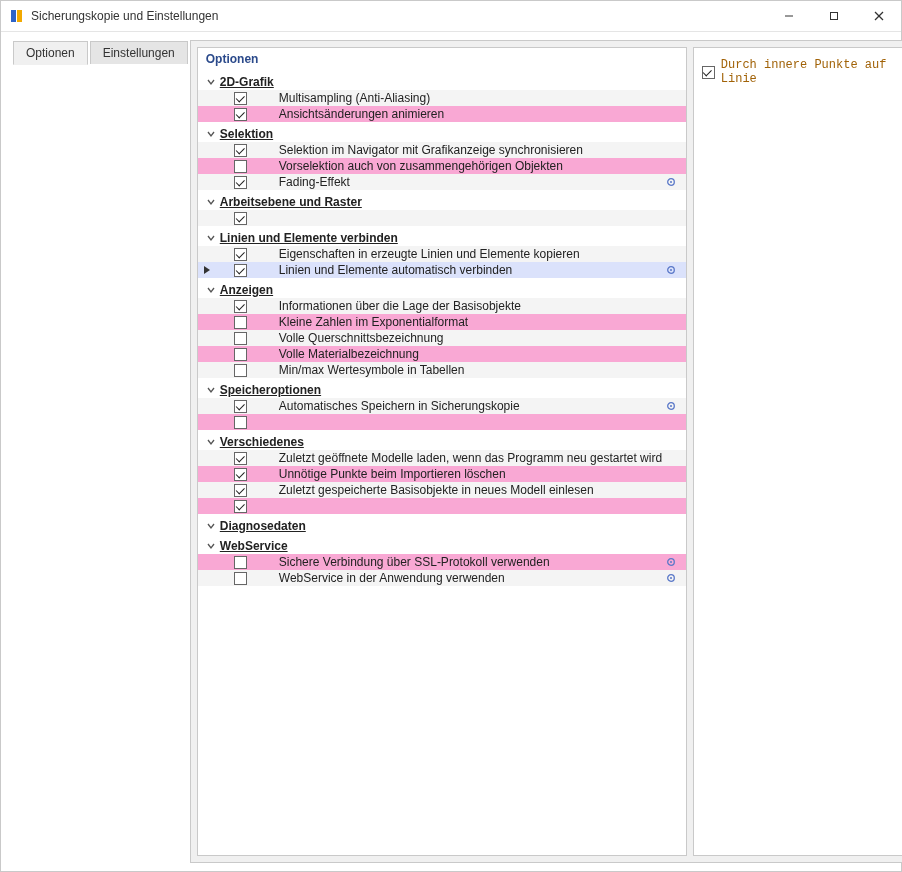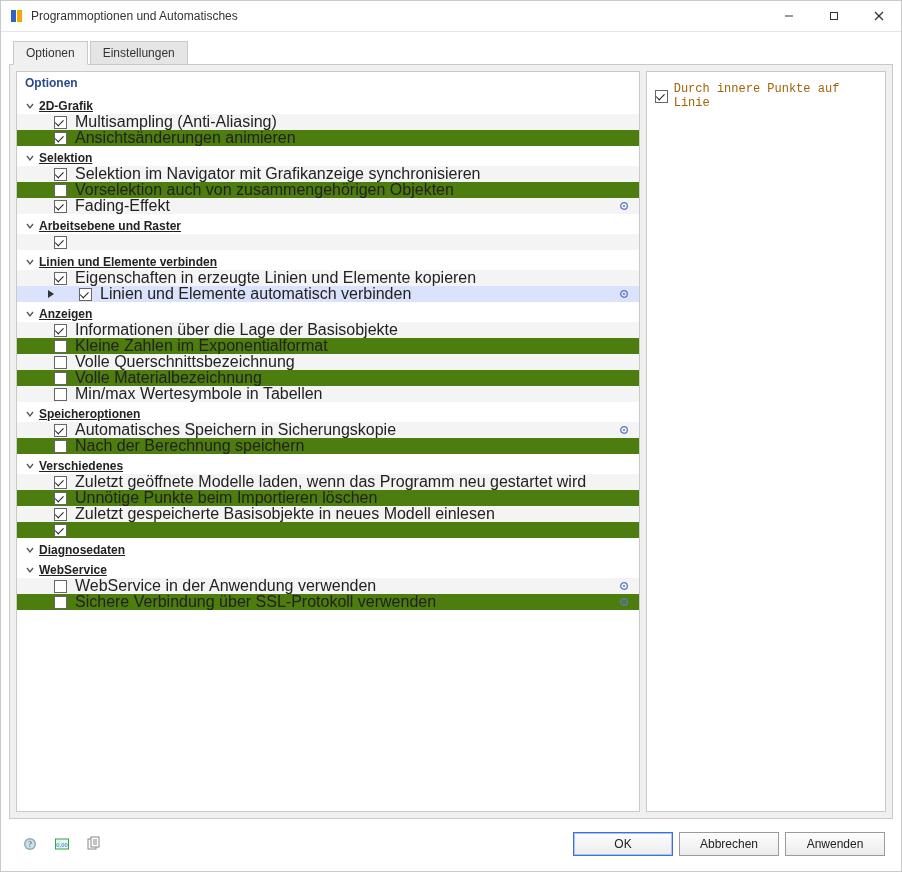--- a/index.html
+++ b/index.html
@@ -45,21 +45,20 @@
     width: 45px;
     height: 100%;
     display: flex;
     align-items: center;
     justify-content: center;
     color: #333;
   }
   .client-area {
     flex: 1;
     display: flex;
-    flex-direction: column;
     padding: 8px;
     box-sizing: border-box;
     background: #fff;
   }
   .tabstrip {
     display: flex;
     align-items: flex-end;
     height: 24px;
     padding-left: 4px;
   }
@@ -166,39 +165,39 @@
   .checkbox.checked::after {
     content: "";
     display: block;
     width: 7px; height: 4px;
     border-left: 1.4px solid #222;
     border-bottom: 1.4px solid #222;
     transform: rotate(-45deg) translate(0,-1px);
   }
   .row .label {
     flex: 1;
-    font-size: 16px;
+    font-size: 12px;
     color: #222;
     padding-left: 4px;
     white-space: nowrap;
     overflow: hidden;
     text-overflow: ellipsis;
+    margin-left: 23px;
   }
   .row .gear {
     width: 18px;
     color: #5a78c8;
     font-size: 10px;
     display: inline-flex;
     justify-content: center;
   }
   .row.zebra0 { background: #f4f4f4; }
-  .row.zebra1 { background: #4d7c0f; }
+  .row.zebra1 { background: #f9a8d4; }
   .row.selected {
     background: #dbe2fb !important;
-    padding-left: 25px;
   }
   .right-panel .option-row {
     display: flex;
     align-items: center;
     gap: 6px;
     padding: 2px 2px;
   }
   .right-panel .option-row .label {
     font-size: 12px;
     color: #a16207;
@@ -245,21 +244,21 @@
 
 <div class="window">
 
   <div class="titlebar">
     <span class="app-icon">
       <svg width="16" height="16" viewBox="0 0 16 16">
         <rect x="2" y="2" width="5" height="12" fill="#2d63c8"></rect>
         <rect x="8" y="2" width="5" height="12" fill="#f2a900"></rect>
       </svg>
     </span>
-    <span class="title">Programmoptionen und Automatisches</span>
+    <span class="title">Sicherungskopie und Einstellungen</span>
     <div class="caption-buttons">
       <div class="cap-btn">
         <svg width="10" height="10" viewBox="0 0 10 10">
             <line x1="1" y1="5" x2="9" y2="5" stroke="#333" stroke-width="1"></line>
           </svg>
       </div>
       <div class="cap-btn">
         <svg width="10" height="10" viewBox="0 0 10 10">
             <rect x="1.5" y="1.5" width="7" height="7" fill="none" stroke="#333" stroke-width="1"></rect>
           </svg>
@@ -472,21 +471,20 @@
                     <circle cx="5" cy="5" r="3.3" fill="none" stroke="#5a78c8" stroke-width="1.3"></circle>
                     <circle cx="5" cy="5" r="1" fill="#5a78c8"></circle>
                   </svg>
                 </span>
               </div>
               <div class="row zebra1">
                 <span class="arrow-cell"></span>
                 <span class="check-cell">
                   <span class="checkbox"></span>
                 </span>
-                <span class="label">Nach der Berechnung speichern</span>
                 <span class="gear"></span>
               </div>
             </div>
             <div class="group">
               <div class="group-header">
                 <span class="chev">
                   <svg width="10" height="10" viewBox="0 0 10 10">
                     <polyline points="2,3 5,7 8,3" fill="none" stroke="#555" stroke-width="1.3"></polyline>
                   </svg>
                 </span>
@@ -536,39 +534,39 @@
             </div>
             <div class="group">
               <div class="group-header">
                 <span class="chev">
                   <svg width="10" height="10" viewBox="0 0 10 10">
                     <polyline points="2,3 5,7 8,3" fill="none" stroke="#555" stroke-width="1.3"></polyline>
                   </svg>
                 </span>
                 <span class="title">WebService</span>
               </div>
-              <div class="row zebra0">
-                <span class="arrow-cell"></span>
-                <span class="check-cell">
-                  <span class="checkbox"></span>
-                </span>
-                <span class="label">WebService in der Anwendung verwenden</span>
+              <div class="row zebra1">
+                <span class="arrow-cell"></span>
+                <span class="check-cell">
+                  <span class="checkbox"></span>
+                </span>
+                <span class="label">Sichere Verbindung über SSL-Protokoll verwenden</span>
                 <span class="gear">
                   <svg width="10" height="10" viewBox="0 0 10 10">
                     <circle cx="5" cy="5" r="3.3" fill="none" stroke="#5a78c8" stroke-width="1.3"></circle>
                     <circle cx="5" cy="5" r="1" fill="#5a78c8"></circle>
                   </svg>
                 </span>
               </div>
-              <div class="row zebra1">
-                <span class="arrow-cell"></span>
-                <span class="check-cell">
-                  <span class="checkbox"></span>
-                </span>
-                <span class="label">Sichere Verbindung über SSL-Protokoll verwenden</span>
+              <div class="row zebra0">
+                <span class="arrow-cell"></span>
+                <span class="check-cell">
+                  <span class="checkbox"></span>
+                </span>
+                <span class="label">WebService in der Anwendung verwenden</span>
                 <span class="gear">
                   <svg width="10" height="10" viewBox="0 0 10 10">
                     <circle cx="5" cy="5" r="3.3" fill="none" stroke="#5a78c8" stroke-width="1.3"></circle>
                     <circle cx="5" cy="5" r="1" fill="#5a78c8"></circle>
                   </svg>
                 </span>
               </div>
             </div>
           </div>
       </div>

